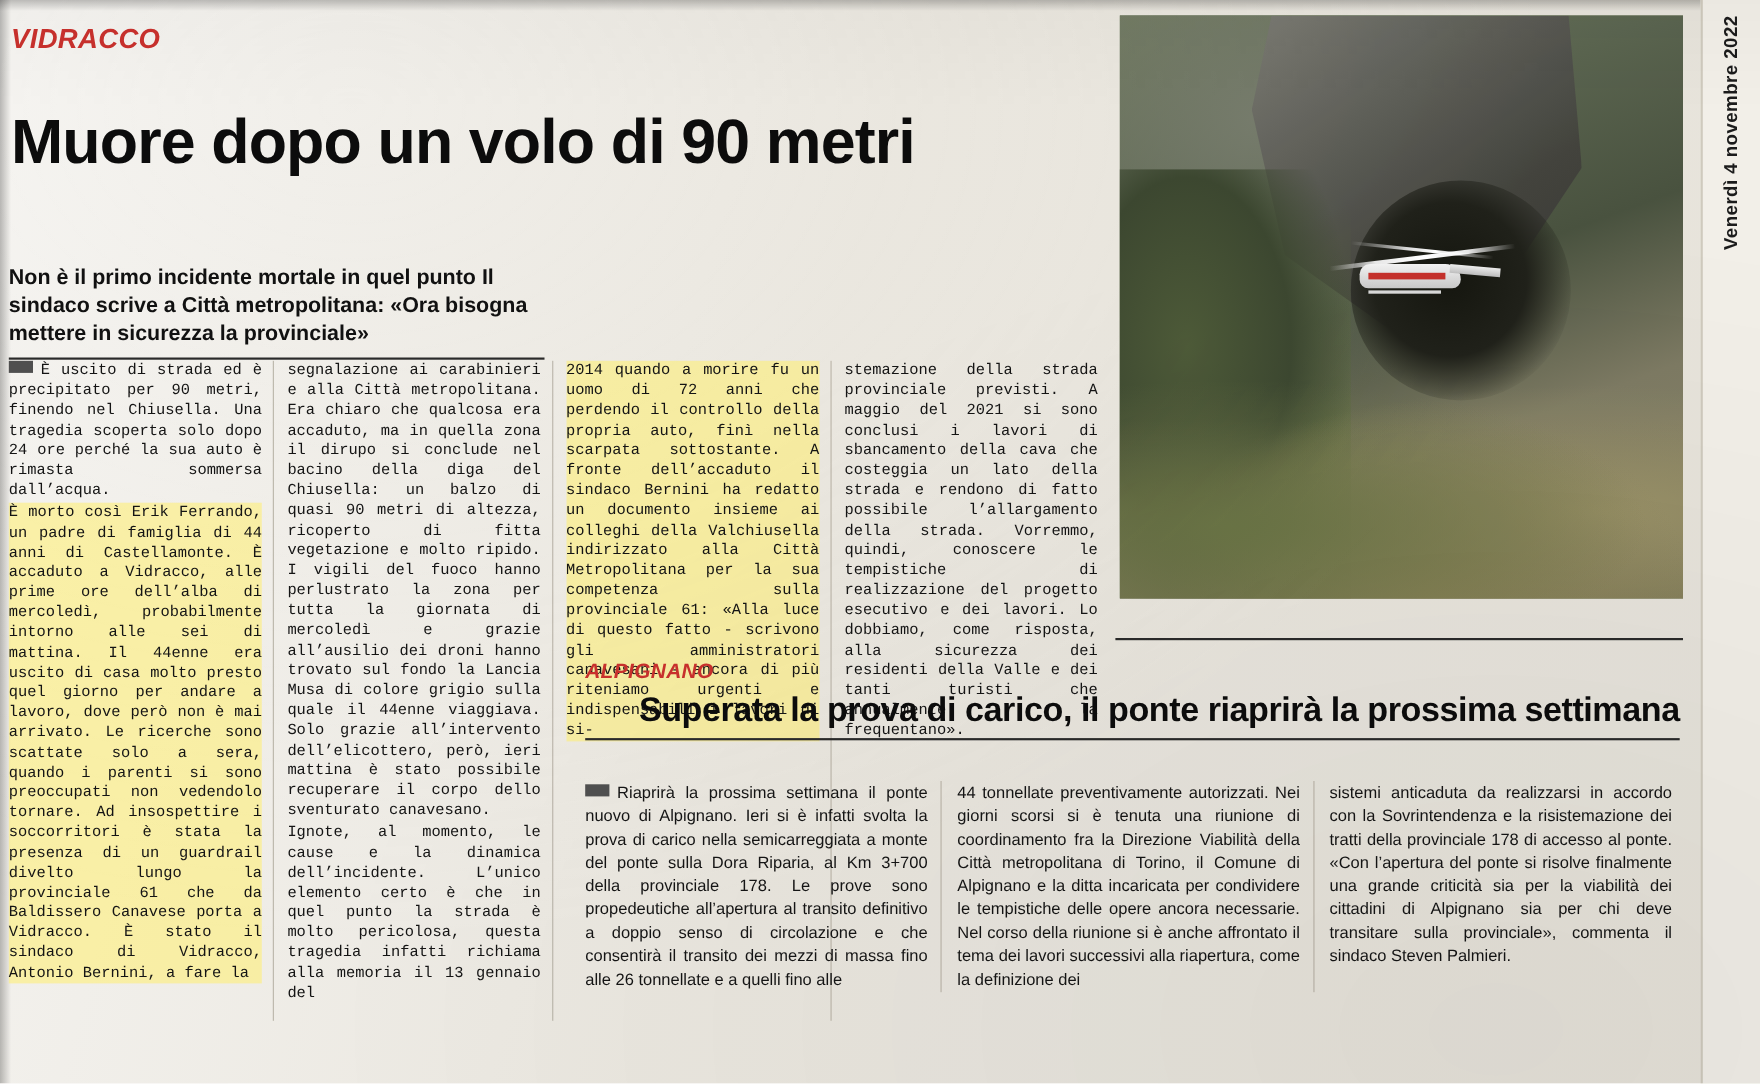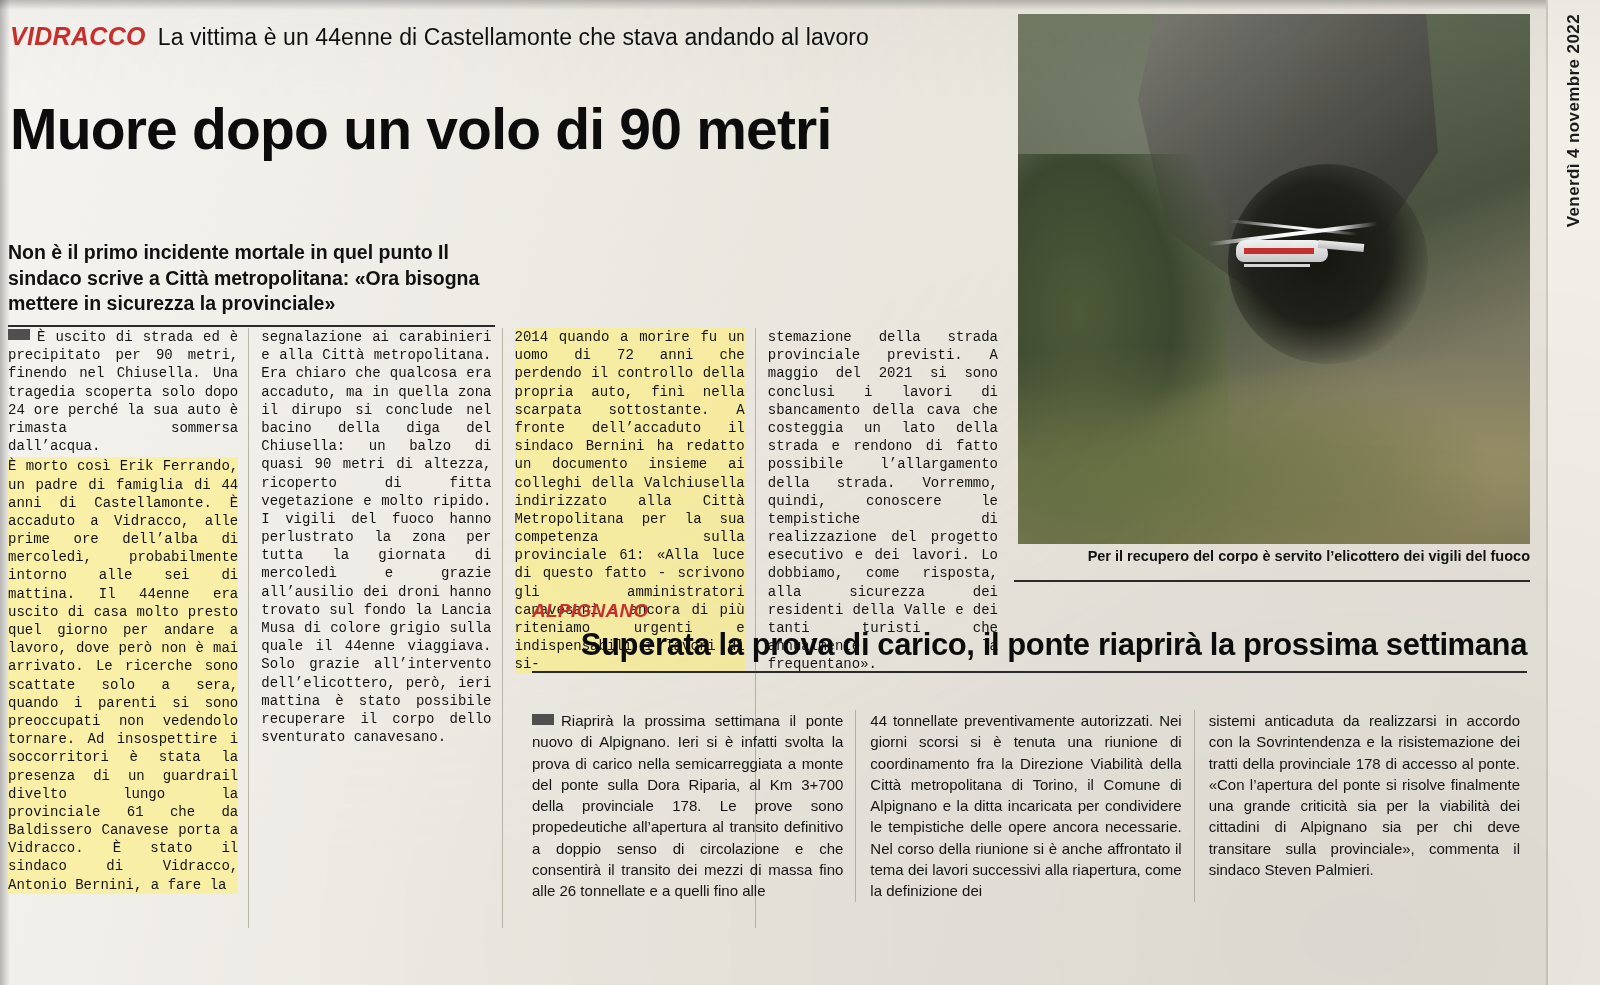--- a/index.html
+++ b/index.html
@@ -326,38 +326,38 @@
 
 <div class="page">
 
   <div class="edge-shadow"></div>
   <div class="top-shadow"></div>
 
   <div class="content">
 
     <div class="kicker-row">
       <span class="kicker-tag">VIDRACCO</span>
-      <span class="kicker-text">La vittima è un 44enne di Castellamonte che stava andando al lavoro</span>
     </div>
 
     <h1 class="headline">
       <span class="l2">Muore dopo un volo di 90 metri</span>
     </h1>
 
     <div class="deck">Non è il primo incidente mortale in quel punto Il sindaco scrive a Città metropolitana: «Ora bisogna mettere in sicurezza la provinciale»</div>
 
     <div class="cols">
 
       <div class="col">
         <p><span class="square-bullet"></span><span>È uscito di strada ed è precipitato per 90 metri, finendo nel Chiusella. Una tragedia scoperta solo dopo 24 ore perché la sua auto è rimasta sommersa dall’acqua.</span></p>
         <p class="hl">È morto così Erik Ferrando, un padre di famiglia di 44 anni di Castellamonte. È accaduto a Vidracco, alle prime ore dell’alba di mercoledì, probabilmente intorno alle sei di mattina. Il 44enne era uscito di casa molto presto quel giorno per andare a lavoro, dove però non è mai arrivato. Le ricerche sono scattate solo a sera, quando i parenti si sono preoccupati non vedendolo tornare. Ad insospettire i soccorritori è stata la presenza di un guardrail divelto lungo la provinciale 61 che da Baldissero Canavese porta a Vidracco. È stato il sindaco di Vidracco, Antonio Bernini, a fare la</p>
       </div>
 
       <div class="col">
         <p>segnalazione ai carabinieri e alla Città metropolitana. Era chiaro che qualcosa era accaduto, ma in quella zona il dirupo si conclude nel bacino della diga del Chiusella: un balzo di quasi 90 metri di altezza, ricoperto di fitta vegetazione e molto ripido. I vigili del fuoco hanno perlustrato la zona per tutta la giornata di mercoledì e grazie all’ausilio dei droni hanno trovato sul fondo la Lancia Musa di colore grigio sulla quale il 44enne viaggiava. Solo grazie all’intervento dell’elicottero, però, ieri mattina è stato possibile recuperare il corpo dello sventurato canavesano.</p>
+        <p>Ignote, al momento, le cause e la dinamica dell’incidente. L’unico elemento certo è che in quel punto la strada è molto pericolosa, questa tragedia infatti richiama alla memoria il 13 gennaio del</p>
       </div>
 
       <div class="col">
         <p class="hl">2014 quando a morire fu un uomo di 72 anni che perdendo il controllo della propria auto, finì nella scarpata sottostante. A fronte dell’accaduto il sindaco Bernini ha redatto un documento insieme ai colleghi della Valchiusella indirizzato alla Città Metropolitana per la sua competenza sulla provinciale 61: «Alla luce di questo fatto - scrivono gli amministratori canavesani - ancora di più riteniamo urgenti e indispensabili i lavori di si-</p>
       </div>
 
       <div class="col">
         <p>stemazione della strada provinciale previsti. A maggio del 2021 si sono conclusi i lavori di sbancamento della cava che costeggia un lato della strada e rendono di fatto possibile l’allargamento della strada. Vorremmo, quindi, conoscere le tempistiche di realizzazione del progetto esecutivo e dei lavori. Lo dobbiamo, come risposta, alla sicurezza dei residenti della Valle e dei tanti turisti che annualmente la frequentano».</p>
       </div>
 
@@ -372,21 +372,20 @@
         <div class="heli">
           <div class="rotor"></div>
           <div class="rotor2"></div>
           <div class="body"></div>
           <div class="stripe"></div>
           <div class="tail"></div>
           <div class="skid"></div>
         </div>
       </div>
     </div>
-    <div class="photo-caption">Per il recupero del corpo è servito l’elicottero dei vigili del fuoco</div>
 
     <div class="divider-h"></div>
 
     <div class="art2">
       <div class="art2-kicker">ALPIGNANO</div>
       <div class="art2-title">Superata la prova di carico, il ponte riaprirà la prossima settimana</div>
 
       <div class="art2-cols">
         <div class="art2-col">
           <p><span class="square-bullet"></span><span>Riaprirà la prossima settimana il ponte nuovo di Alpignano. Ieri si è infatti svolta la prova di carico nella semicarreggiata a monte del ponte sulla Dora Riparia, al Km 3+700 della provinciale 178. Le prove sono propedeutiche all’apertura al transito definitivo a doppio senso di circolazione e che consentirà il transito dei mezzi di massa fino alle 26 tonnellate e a quelli fino alle</span></p>

